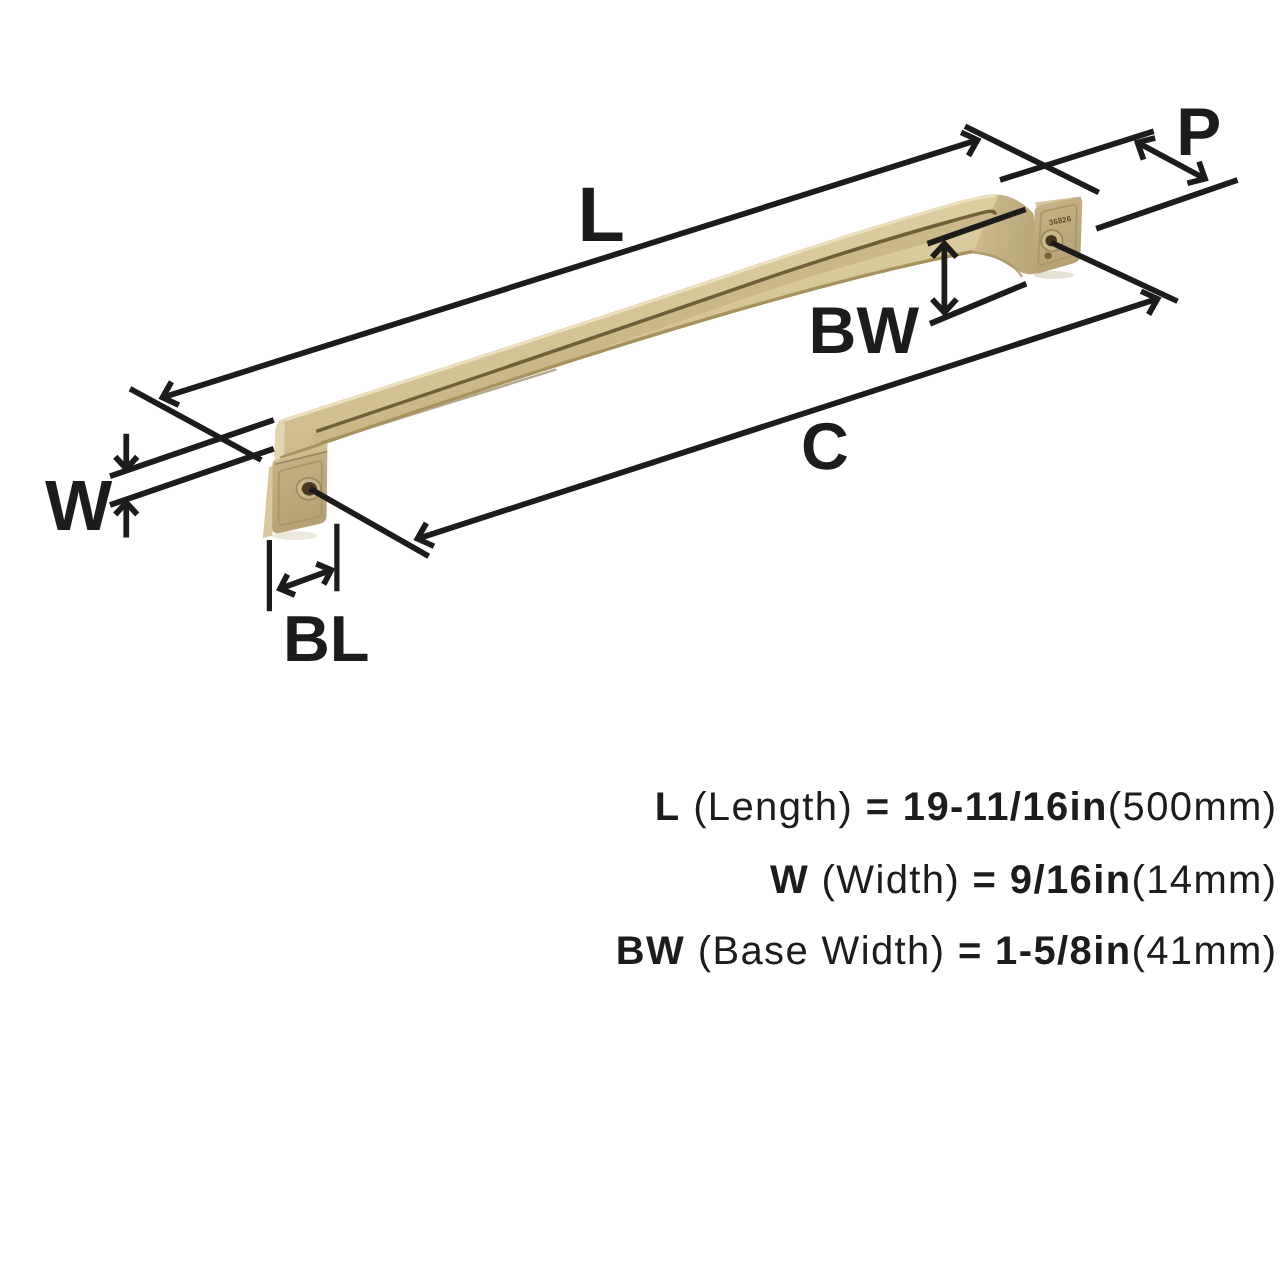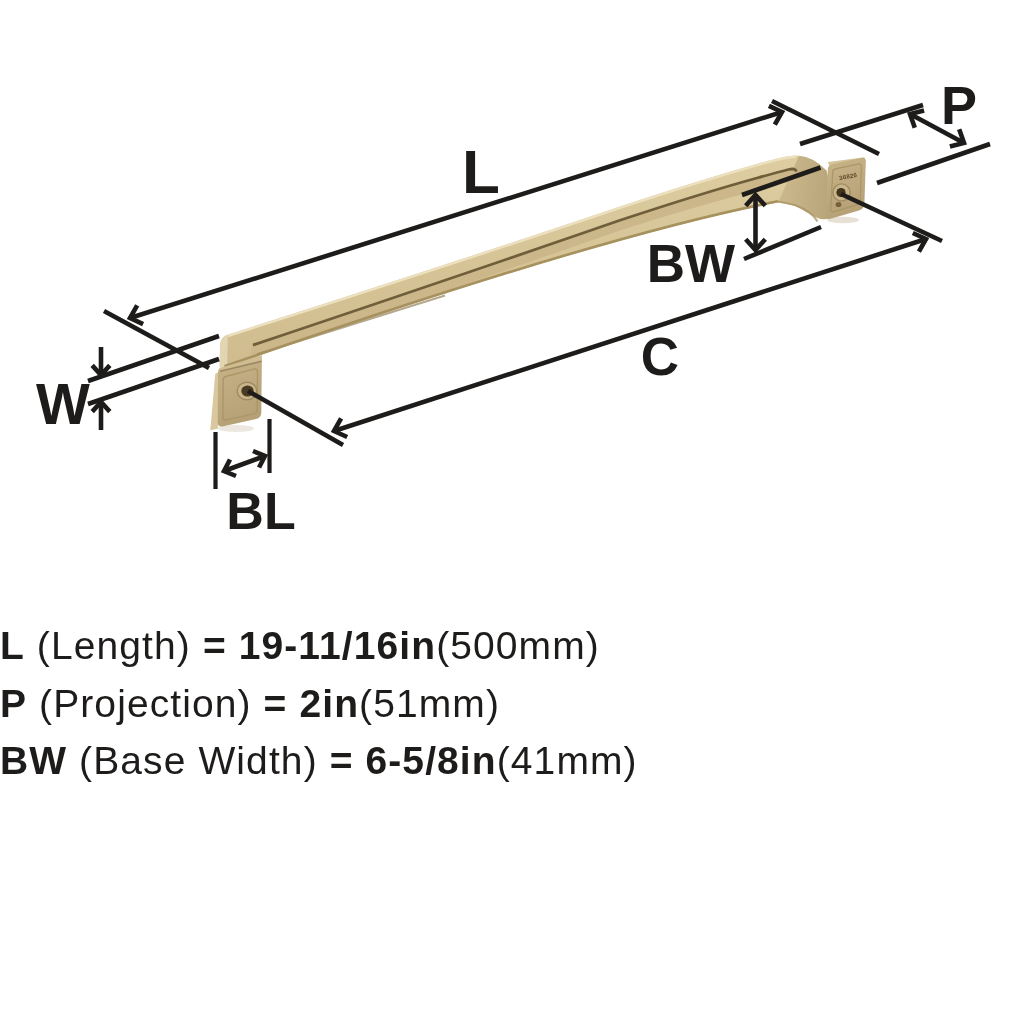--- a/index.html
+++ b/index.html
@@ -1,17 +1,17 @@
 <!DOCTYPE html>
 <html><head><meta charset="utf-8">
 <style>
 html,body { margin:0; padding:0; background:#ffffff; width:1024px; height:1024px; overflow:hidden; }
 .stage { position:relative; width:1024px; height:1024px; font-family:"Liberation Sans", sans-serif; }
-.tblock { position:absolute; left:0; top:617px; width:1022px; text-align:left; color:#1e1c1a;
-  font-size:39px; line-height:57.6px; font-weight:400; letter-spacing:1.1px; }
+.tblock { position:absolute; left:0; top:617px; width:1022px; text-align:right; color:#1e1c1a;
+  font-size:32px; line-height:57.6px; font-weight:400; letter-spacing:1.1px; }
 .tblock b { font-weight:700; }
 </style></head>
 <body>
 <div class="stage">
 <svg width="1024" height="1024" viewBox="0 0 1024 1024">
       <defs>
 <linearGradient id="barTop" x1="0" y1="0" x2="0" y2="1">
  <stop offset="0" stop-color="#ddcda0"></stop>
           <stop offset="1" stop-color="#cfbb8e"></stop>
 </linearGradient>
@@ -109,15 +109,15 @@
 </g>
 <text x="481" y="193" font-family="Liberation Sans, sans-serif" font-size="62" font-weight="bold" fill="#1e1c1a" text-anchor="middle">L</text>
 <text x="63" y="424" font-family="Liberation Sans, sans-serif" font-size="57" font-weight="bold" fill="#1e1c1a" text-anchor="middle">W</text>
 <text x="959" y="124" font-family="Liberation Sans, sans-serif" font-size="54" font-weight="bold" fill="#1e1c1a" text-anchor="middle">P</text>
 <text x="660" y="375" font-family="Liberation Sans, sans-serif" font-size="53" font-weight="bold" fill="#1e1c1a" text-anchor="middle">C</text>
 <text x="261" y="529" font-family="Liberation Sans, sans-serif" font-size="52" font-weight="bold" fill="#1e1c1a" text-anchor="middle">BL</text>
 <text x="691" y="282" font-family="Liberation Sans, sans-serif" font-size="53" font-weight="bold" fill="#1e1c1a" text-anchor="middle">BW</text>
     </svg>
 <div class="tblock">
 <div class="row"><b>L</b> (Length) <b>= 19-11/16in</b>(500mm)</div>
-<div class="row"><b>P</b> (Projection) <b>= 2in</b>(51mm)</div>
-<div class="row"><b>BW</b> (Base Width) <b>= 6-5/8in</b>(41mm)</div>
+<div class="row"><b>W</b> (Width) <b>= 9/16in</b>(14mm)</div>
+<div class="row"><b>BW</b> (Base Width) <b>= 1-5/8in</b>(41mm)</div>
 </div>
 </div>
 </body></html>

